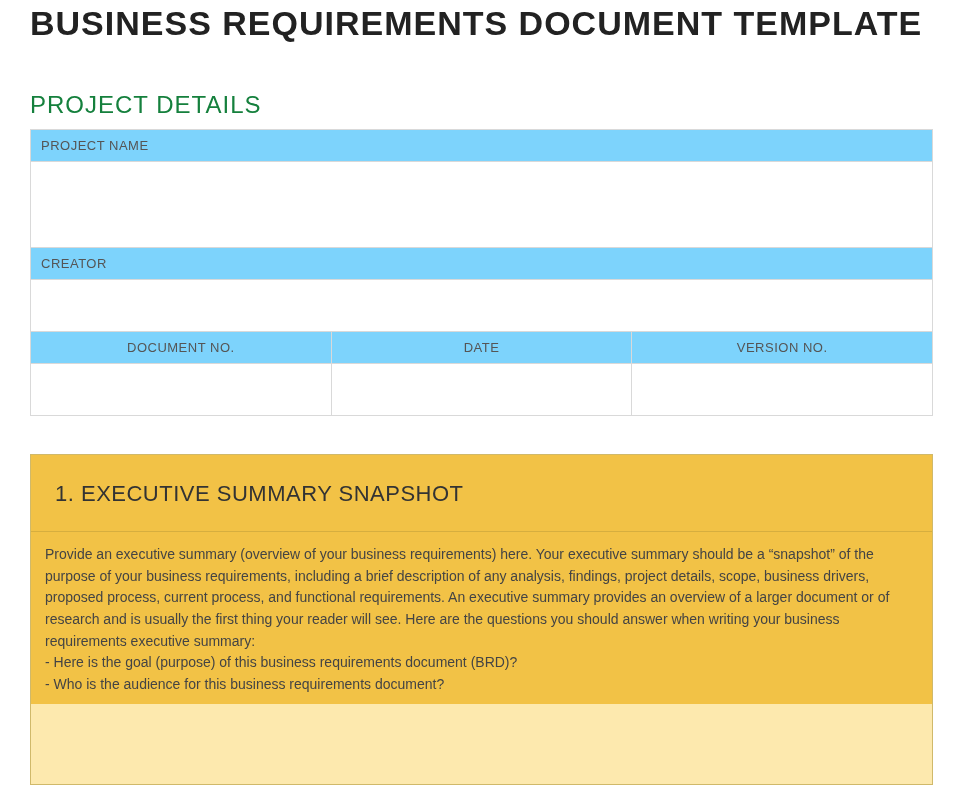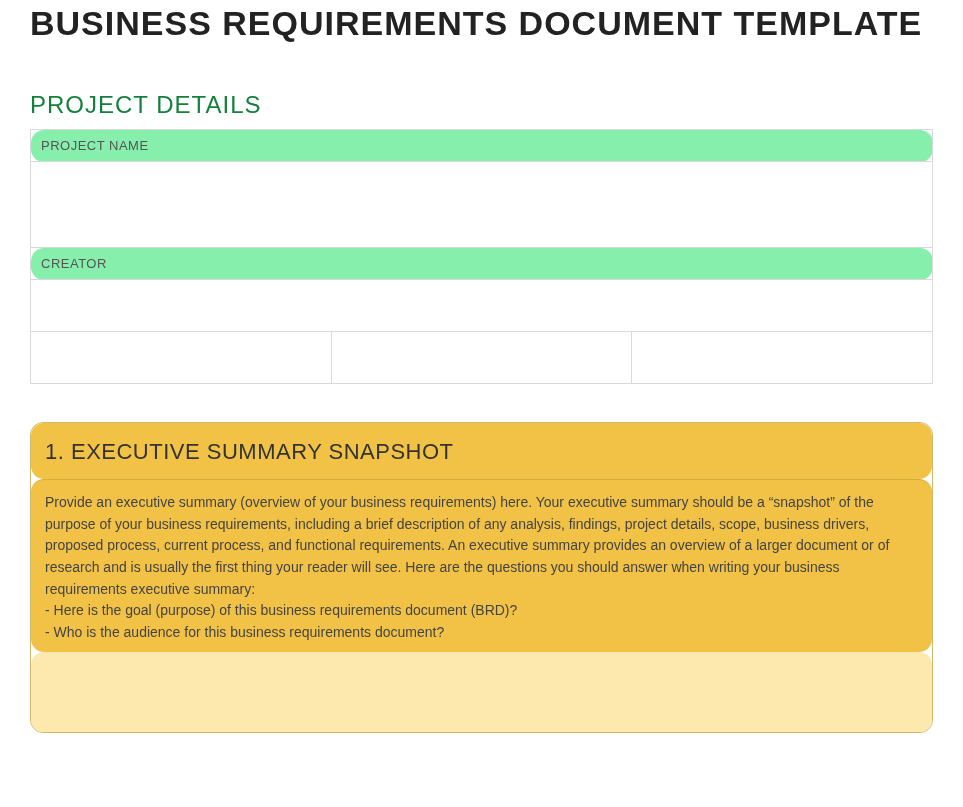--- a/index.html
+++ b/index.html
@@ -1,15 +1,15 @@
 <!DOCTYPE html>
 <html><head>
 <meta charset="utf-8">
 <style>
-  * { box-sizing: border-box; border-radius: 13px; }
+  * { box-sizing: border-box; }
   body {
     margin: 0;
     padding: 0;
     font-family: "Century Gothic", "Avant Garde", "Futura", Arial, sans-serif;
     background: #ffffff;
     color: #333;
     width: 963px;
   }
   .page {
     padding: 4px 30px 0 30px;
@@ -36,40 +36,40 @@
   }
   .project-table td {
     border: 1px solid #d9d9d9;
     font-size: 13px;
     letter-spacing: 0.5px;
     color: #555;
     padding: 8px 10px;
     vertical-align: middle;
   }
   .project-table td.header-cell {
-    background: #86efac;
+    background: #7dd3fc;
     height: 32px;
   }
   .project-table td.header-cell.center { text-align: center; }
   .project-table td.input-cell {
     background: #ffffff;
   }
   .tall-1 { height: 86px; }
   .tall-2 { height: 52px; }
   .tall-3 { height: 52px; }
 
   .exec-box {
     border: 1px solid #d0b96a;
   }
   .exec-title-bar {
     background: #f2c246;
     padding: 16px 14px 14px 14px;
   }
   .exec-title-bar h2 {
-    margin: 0;
+    margin: 10px;
     font-size: 22px;
     font-weight: 400;
     letter-spacing: 0.5px;
     color: #333;
   }
   .exec-body {
     background: #f2c246;
     padding: 0 14px 8px 14px;
     font-size: 14px;
     line-height: 1.55;
@@ -99,20 +99,25 @@
     <tr>
       <td class="input-cell tall-1" colspan="3"></td>
     </tr>
     <tr>
       <td class="header-cell" colspan="3">CREATOR</td>
     </tr>
     <tr>
       <td class="input-cell tall-2" colspan="3"></td>
     </tr>
     <tr>
+      <td class="header-cell center" style="width:33.33%">DOCUMENT NO.</td>
+      <td class="header-cell center" style="width:33.33%">DATE</td>
+      <td class="header-cell center" style="width:33.33%">VERSION NO.</td>
+    </tr>
+    <tr>
       <td class="input-cell tall-3"></td>
       <td class="input-cell tall-3"></td>
       <td class="input-cell tall-3"></td>
     </tr>
   </tbody>
     </table>
 
   <div class="exec-box">
     <div class="exec-title-bar">
       <h2>1. EXECUTIVE SUMMARY SNAPSHOT</h2>

